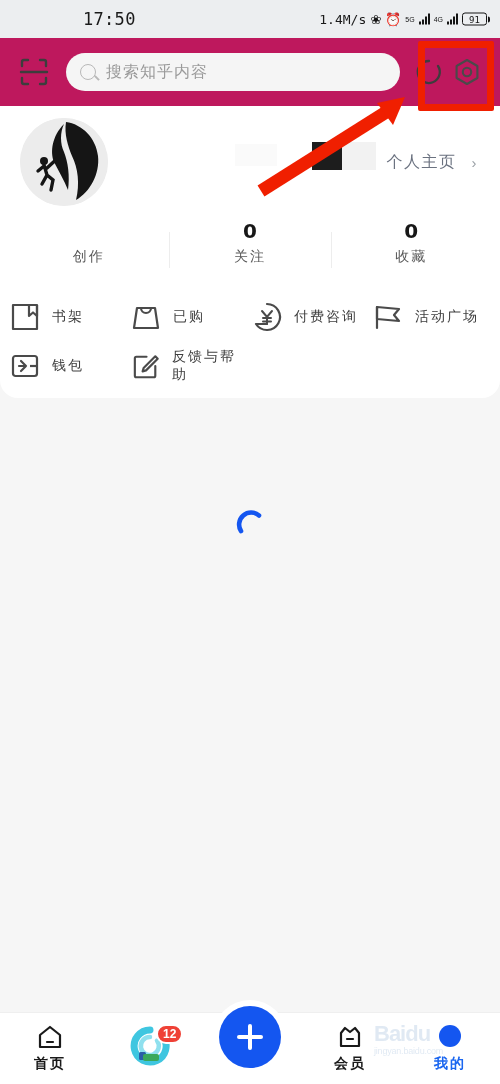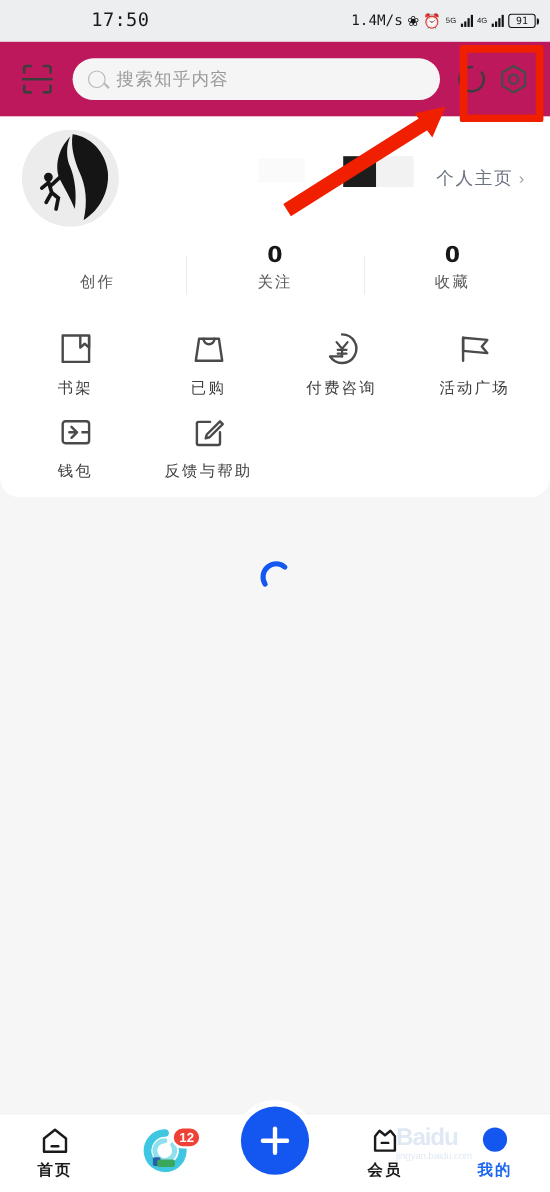--- a/index.html
+++ b/index.html
@@ -122,21 +122,21 @@
   }
   .mask-b {
     position:absolute; left: 190px; top: 10px;
     width: 30px; height: 28px; background: #1d1d1d;
   }
   .mask-c {
     position:absolute; left: 220px; top: 10px;
     width: 34px; height: 28px; background: #f2f2f2;
   }
   .homepage-link {
-    display:flex; align-items:center; gap:5px;
+    display:flex; align-items:center; gap:15px;
     font-size: 16px; color: #6b7280; letter-spacing: 1.5px;
     flex: 0 0 auto; padding-right: 2px;
   }
   .chev { font-size: 15px; color: #9aa0a6; }
 
   
   .stats {
     display: flex; align-items: flex-end;
     padding: 0 8px; height: 74px;
   }
@@ -156,21 +156,21 @@
   .stat .lbl {
     font-size: 14px; color: #585858; margin-top: 4px; letter-spacing: 2px;
   }
 
   
   .grid {
     display: grid; grid-template-columns: repeat(4, 1fr);
     padding: 18px 8px 0 8px; row-gap: 14px;
   }
   .grid-item {
-    display: flex; flex-direction: column;
+    display: flex; flex-direction: row;
     align-items: center; gap: 10px;
   }
   .grid-item .gi-lbl {
     font-size: 14px; color: #3f3f3f; letter-spacing: 2px;
   }
   .gi-ico { width: 34px; height: 34px; display:block; }
 
   
   .spinner-wrap {
     position: absolute; top: 505px; left: 0; width: 500px;
@@ -228,21 +228,21 @@
   .badge {
     position: absolute; top: 12px; left: 56%;
     background: #ef4136; color: #fff;
     font-size: 12px; font-weight: bold;
     border-radius: 10px; min-width: 22px; height: 20px;
     display:flex; align-items:center; justify-content:center;
     padding: 0 5px; border: 2px solid #fff;
   }
   .msg-ico { width: 40px; height: 40px; position: relative; }
   .watermark {
-    position: absolute; right: 20px; bottom: 14px;
+    position: absolute; right: 6px; bottom: 14px;
     width: 120px; height: 48px; opacity: .30;
     pointer-events: none;
   }
   .wm-big {
     font-size: 22px; font-weight: bold; color: #9ab8d8;
     letter-spacing: -1px; line-height: 24px;
     font-family: "Liberation Sans", sans-serif;
   }
   .wm-small {
     font-size: 9px; color: #9ab8d8; letter-spacing: -.2px;

